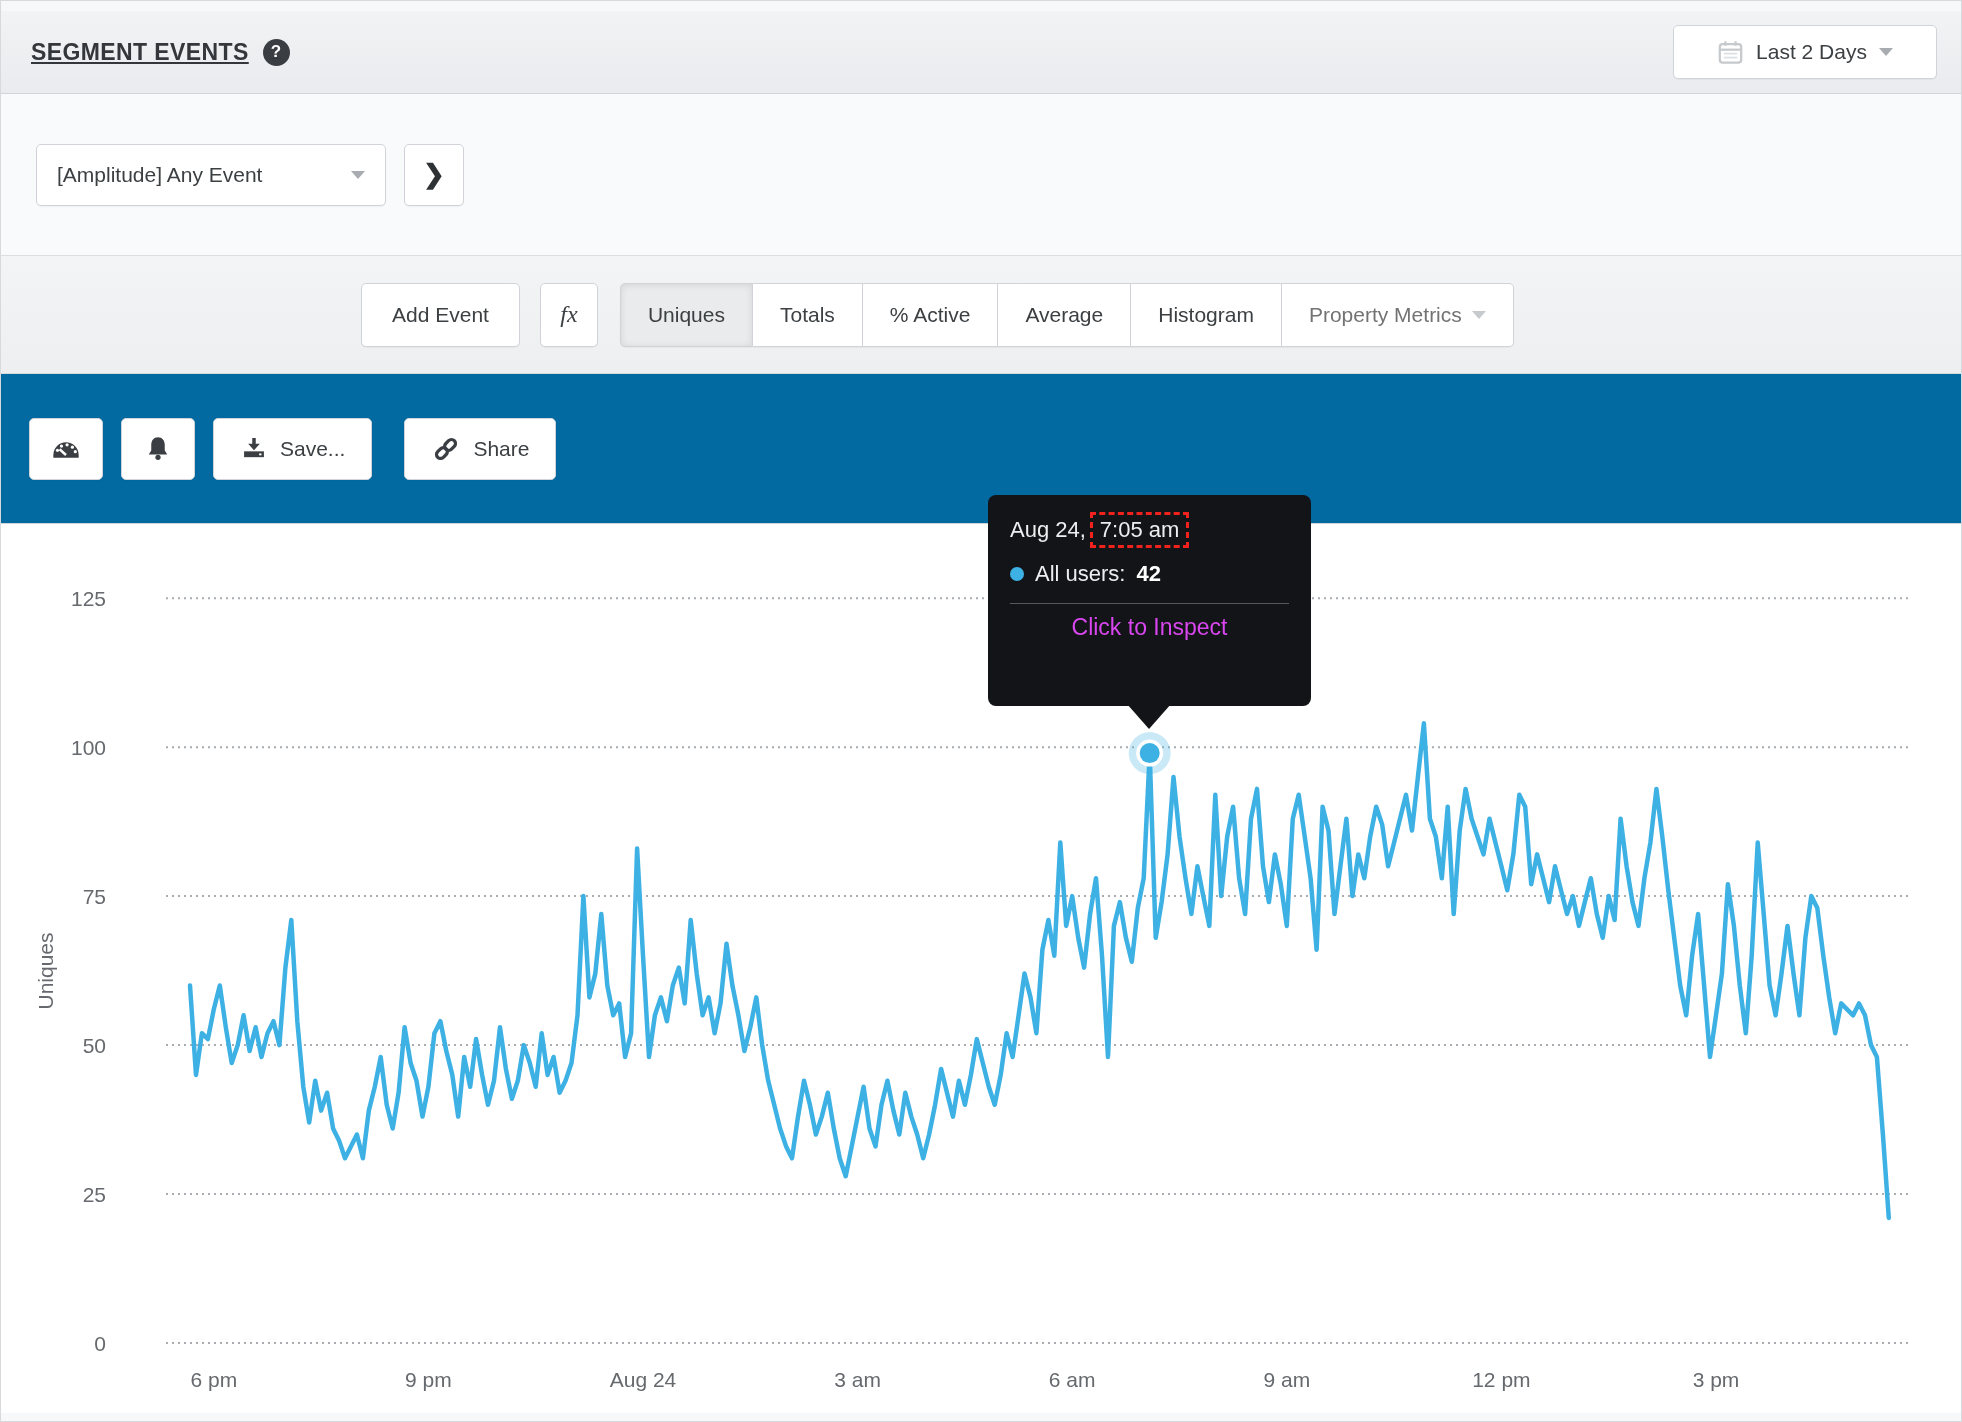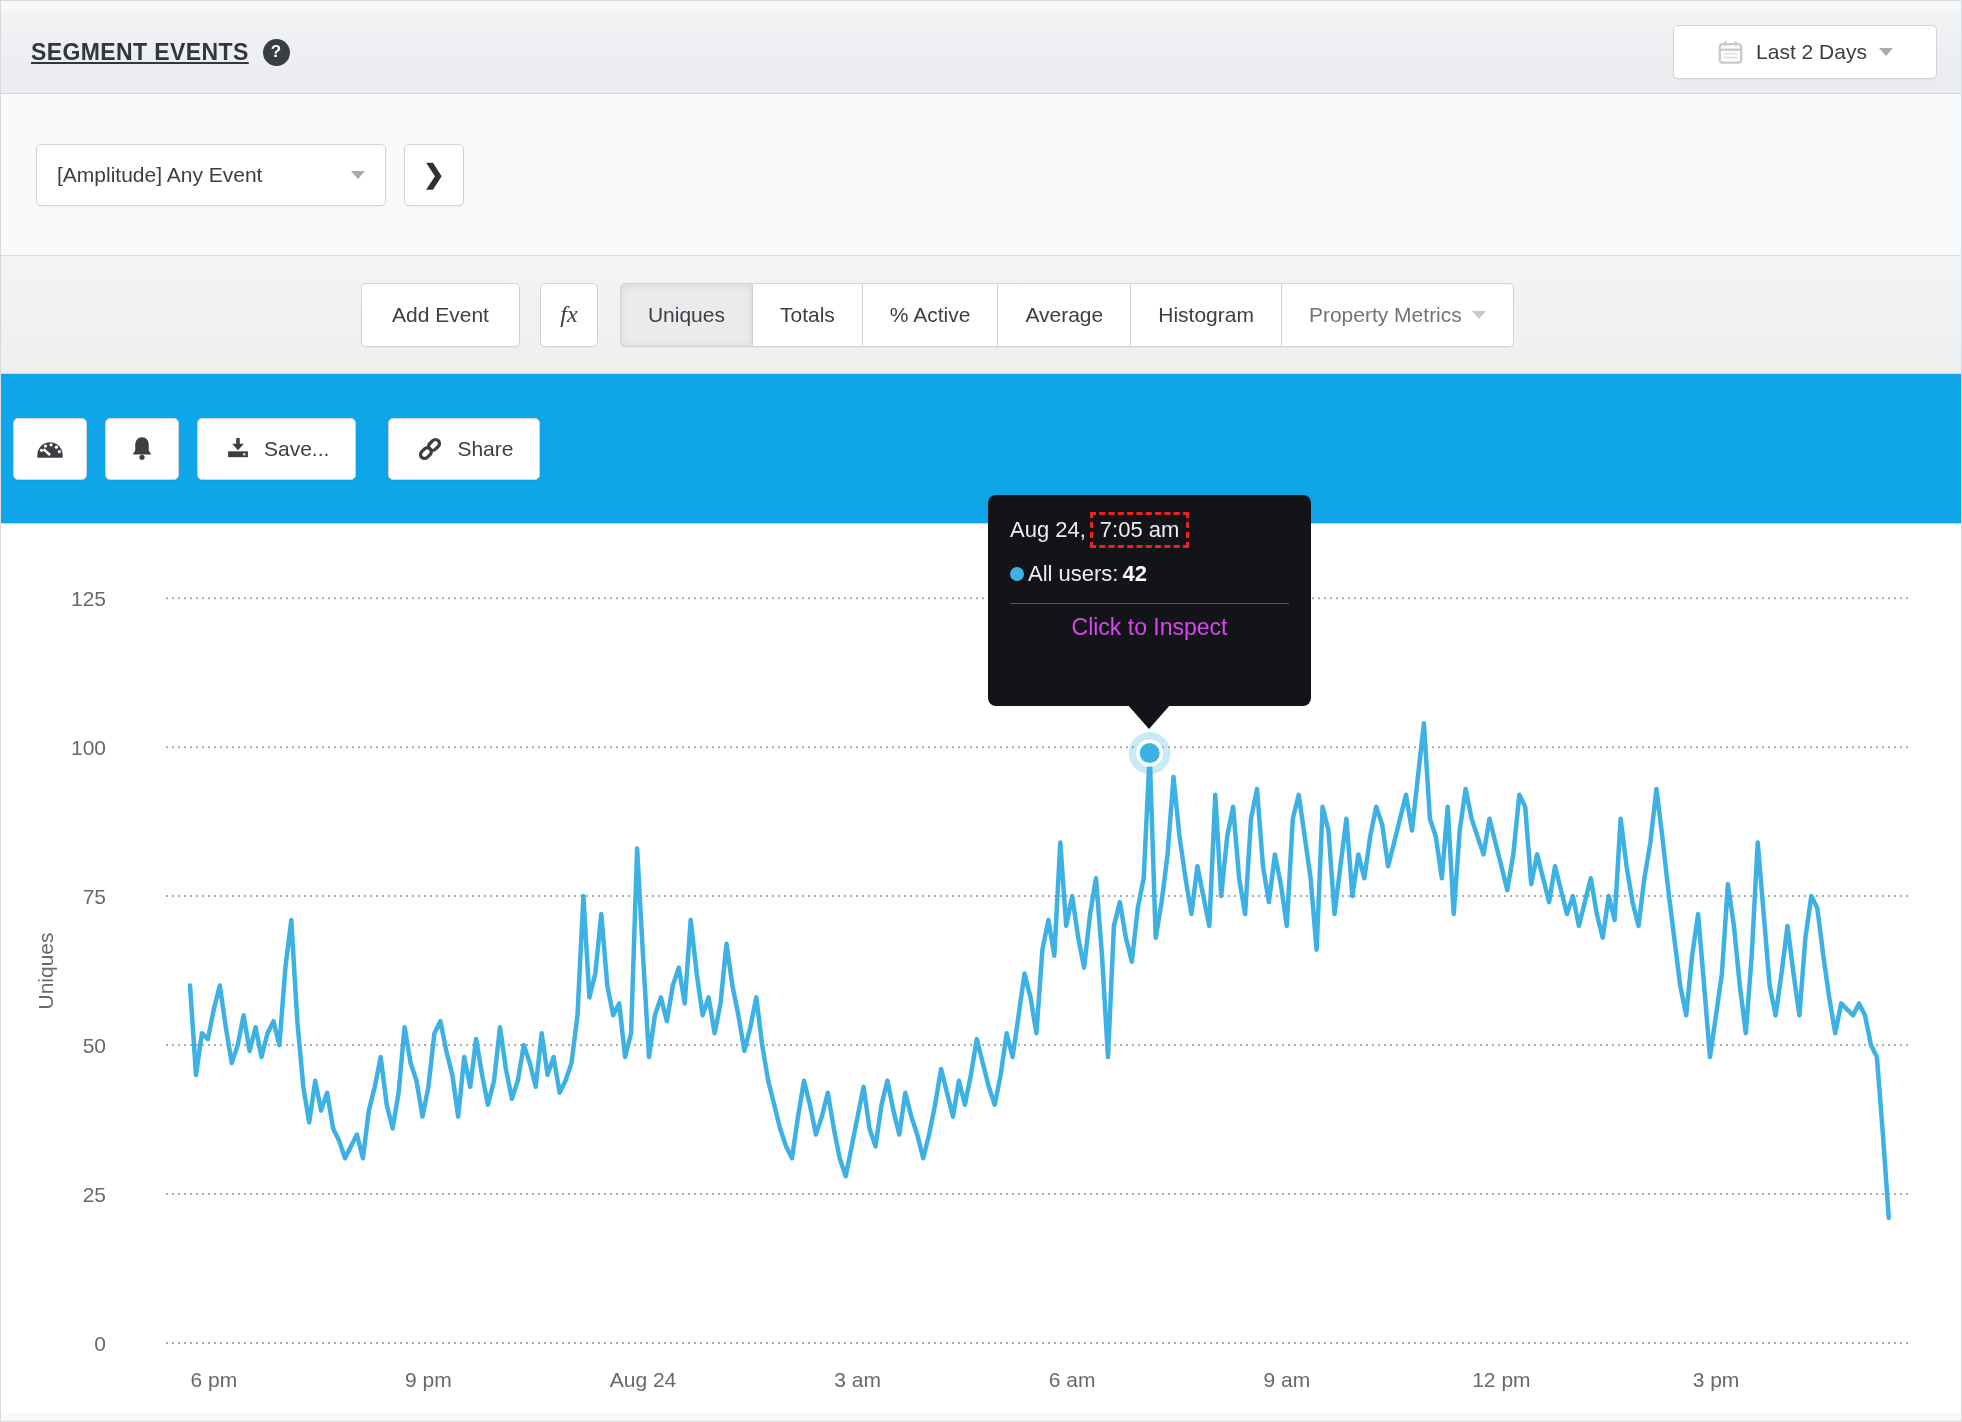--- a/index.html
+++ b/index.html
@@ -13,22 +13,22 @@
   .strip-bottom { position:absolute; left:0; top:1412px; width:100%; height:10px; background:#f7f8fa; }
 
   .band { position:absolute; left:0; width:100%; }
   .band-header  { top:10px;  height:83px;  background:linear-gradient(#f1f3f5,#e9ebee);
                   border-bottom:1px solid #d2d5d8; display:flex; align-items:center;
                   justify-content:space-between; padding:0 24px 0 30px; }
   .band-event   { top:93px;  height:162px; background:#f9fafb; border-bottom:1px solid #dcdfe2;
                   display:flex; align-items:center; padding-left:35px; }
   .band-tabs    { top:255px; height:118px; background:linear-gradient(#f3f4f6,#edeff1);
                   border-bottom:1px solid #d8dbde; display:flex; align-items:center; padding-left:360px; }
-  .band-toolbar { top:373px; height:150px; background:#0ea5e9; border-bottom:1px solid #d2d5d8;
-                  display:flex; align-items:center; padding-left:12px; }
+  .band-toolbar { top:373px; height:150px; background:#0369a1; border-bottom:1px solid #d2d5d8;
+                  display:flex; align-items:center; padding-left:28px; }
   .band-chart   { top:523px; height:889px; background:#fff; }
 
   .page-title { font-size:23px; font-weight:700; letter-spacing:0.4px; color:#33363a;
                 display:flex; align-items:center; gap:14px;text-decoration:underline; }
   .help-circle { width:27px; height:27px; border-radius:50%; background:#3a3d41; color:#fff;
                  font-size:17px; font-weight:700; display:inline-flex; align-items:center;
                  justify-content:center; }
 
   .btn { display:inline-flex; align-items:center; justify-content:center; gap:12px;
          background:#fff; border:1px solid #d0d4d8; border-radius:5px; color:#3c4043;
@@ -61,21 +61,21 @@
   .btn-icon { width:74px; }
   .btn-save  { padding:0 26px; }
   .btn-share { padding:0 26px; margin-left:14px; }
 
   #chart-svg { position:absolute; left:0; top:0; }
 
   .tip { position:absolute; left:987px; top:494px; width:323px; height:211px; background:#131417;
          border-radius:8px; z-index:6; color:#eceef0; padding:17px 22px 0 22px; }
   .tip-line1 { font-size:22px; display:flex; align-items:center; }
   .tip-time-box { border:3px dashed #f1221e; padding:2px 7px; margin-left:4px; }
-  .tip-line2 { font-size:22px; margin-top:13px; display:flex; align-items:center; gap:4px; }
+  .tip-line2 { font-size:22px; margin-top:13px; display:flex; align-items:center; gap:11px; }
   .tip-dot { width:14px; height:14px; border-radius:50%; display:inline-block; }
   .tip-value { font-weight:700; color:#fff; }
   .tip-divider { border:none; border-top:1px solid #55585c; margin:16px 0 0 0; }
   .tip-action { text-align:center; font-size:23px; margin-top:10px; color:#d946ef; }
   .tip-arrow { position:absolute; left:1126px; top:703px; width:0; height:0; z-index:6;
                border-left:22px solid transparent; border-right:22px solid transparent;
                border-top:25px solid #131417; }
 
   svg text { font-family:"Liberation Sans", sans-serif; }
 </style>

